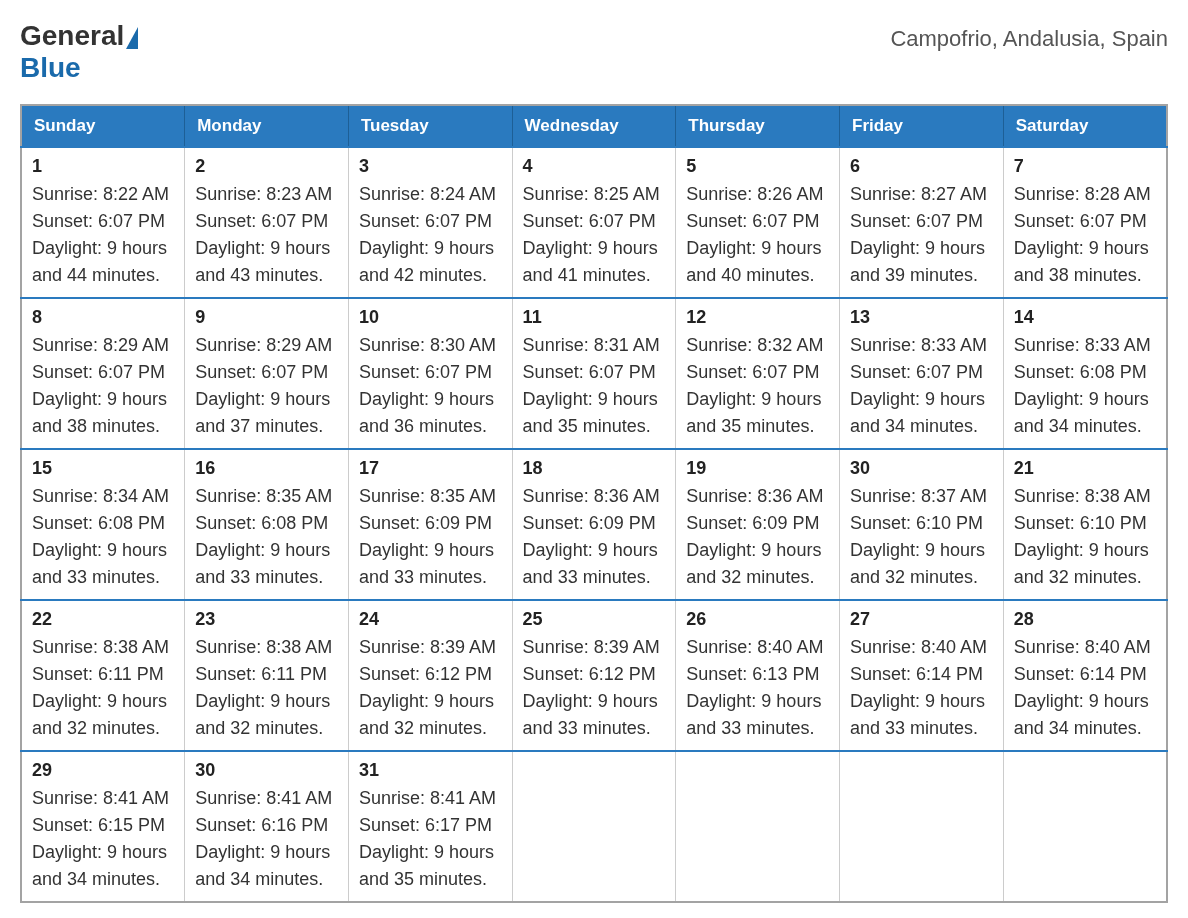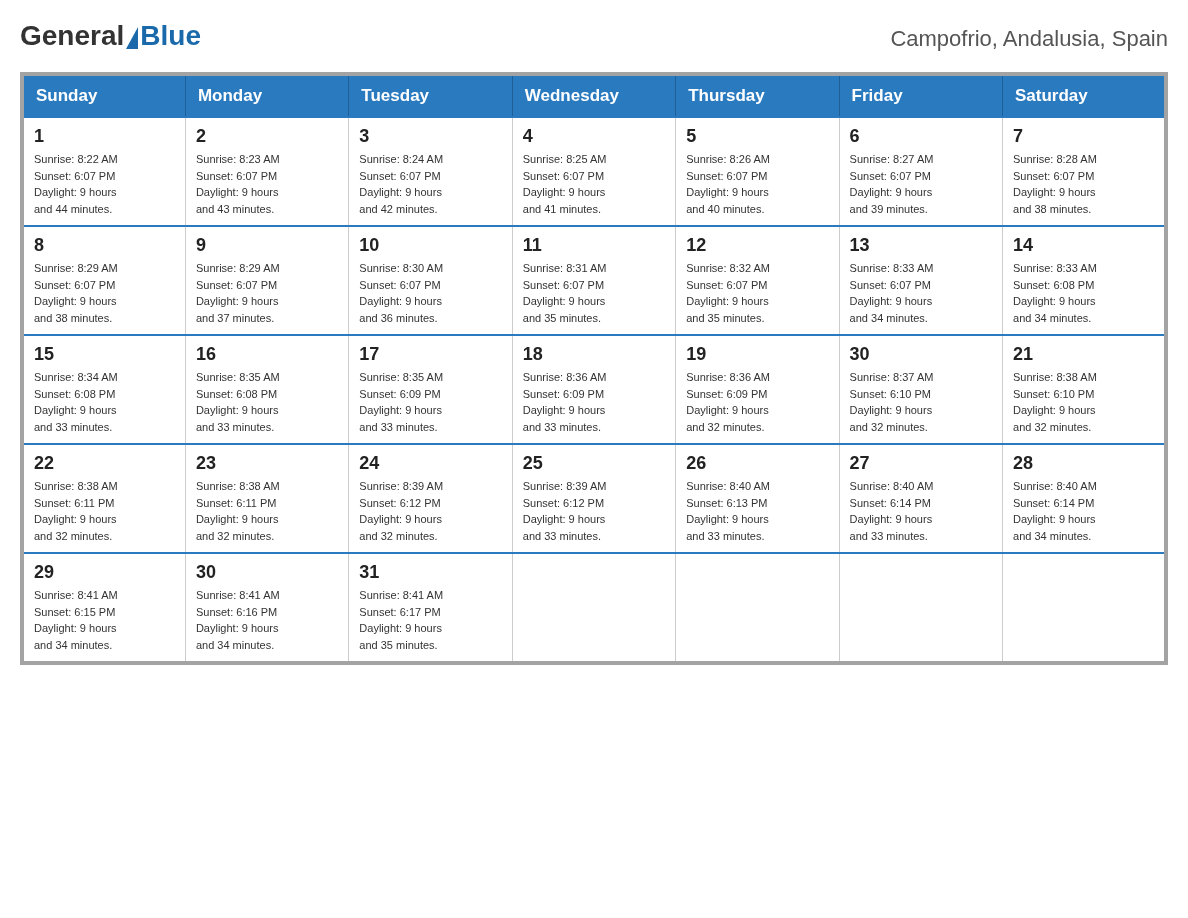--- a/index.html
+++ b/index.html
@@ -11,20 +11,21 @@
       min-height: 918px;
     }
     .header-area {
       display: flex;
       justify-content: space-between;
       align-items: flex-start;
       margin-bottom: 20px;
     }
     .logo-area {
       display: flex;
+      flex-direction: column;
       align-items: flex-start;
     }
     .logo-text {
       display: flex;
       align-items: center;
       font-size: 28px;
       font-weight: bold;
       color: #333;
     }
     .logo-general { color: #333; }
@@ -49,21 +50,21 @@
       line-height: 1.1;
     }
     .calendar-subtitle {
       font-size: 22px;
       color: #555;
       margin-top: 6px;
     }
     .calendar-table {
       width: 100%;
       border-collapse: collapse;
-      border: 4px solid #a3a3a3;
+      border: 2px solid #a3a3a3;
     }
     .calendar-table th {
       background-color: #2a7abf;
       color: white;
       padding: 10px 12px;
       font-size: 17px;
       text-align: left;
       border: 1px solid #1d5f96;
     }
     .calendar-table td {
@@ -74,21 +75,21 @@
       min-height: 100px;
     }
     .day-number {
       font-size: 18px;
       font-weight: bold;
       color: #222;
       display: block;
       margin-bottom: 4px;
     }
     .day-info {
-      font-size: 11px;
+      font-size: 18px;
       color: #333;
       line-height: 1.5;
     }
     .empty-cell {
       background: #fff;
     }
     .week-row td {
       border-top: 2px solid #2a7abf;
     }
   </style>

